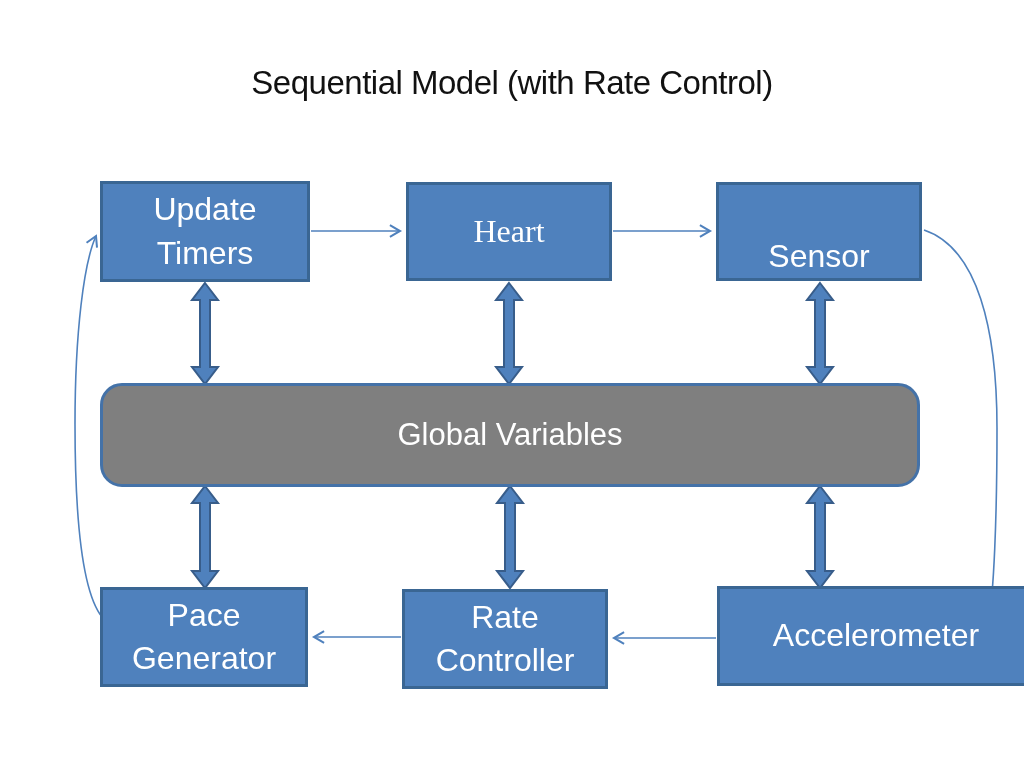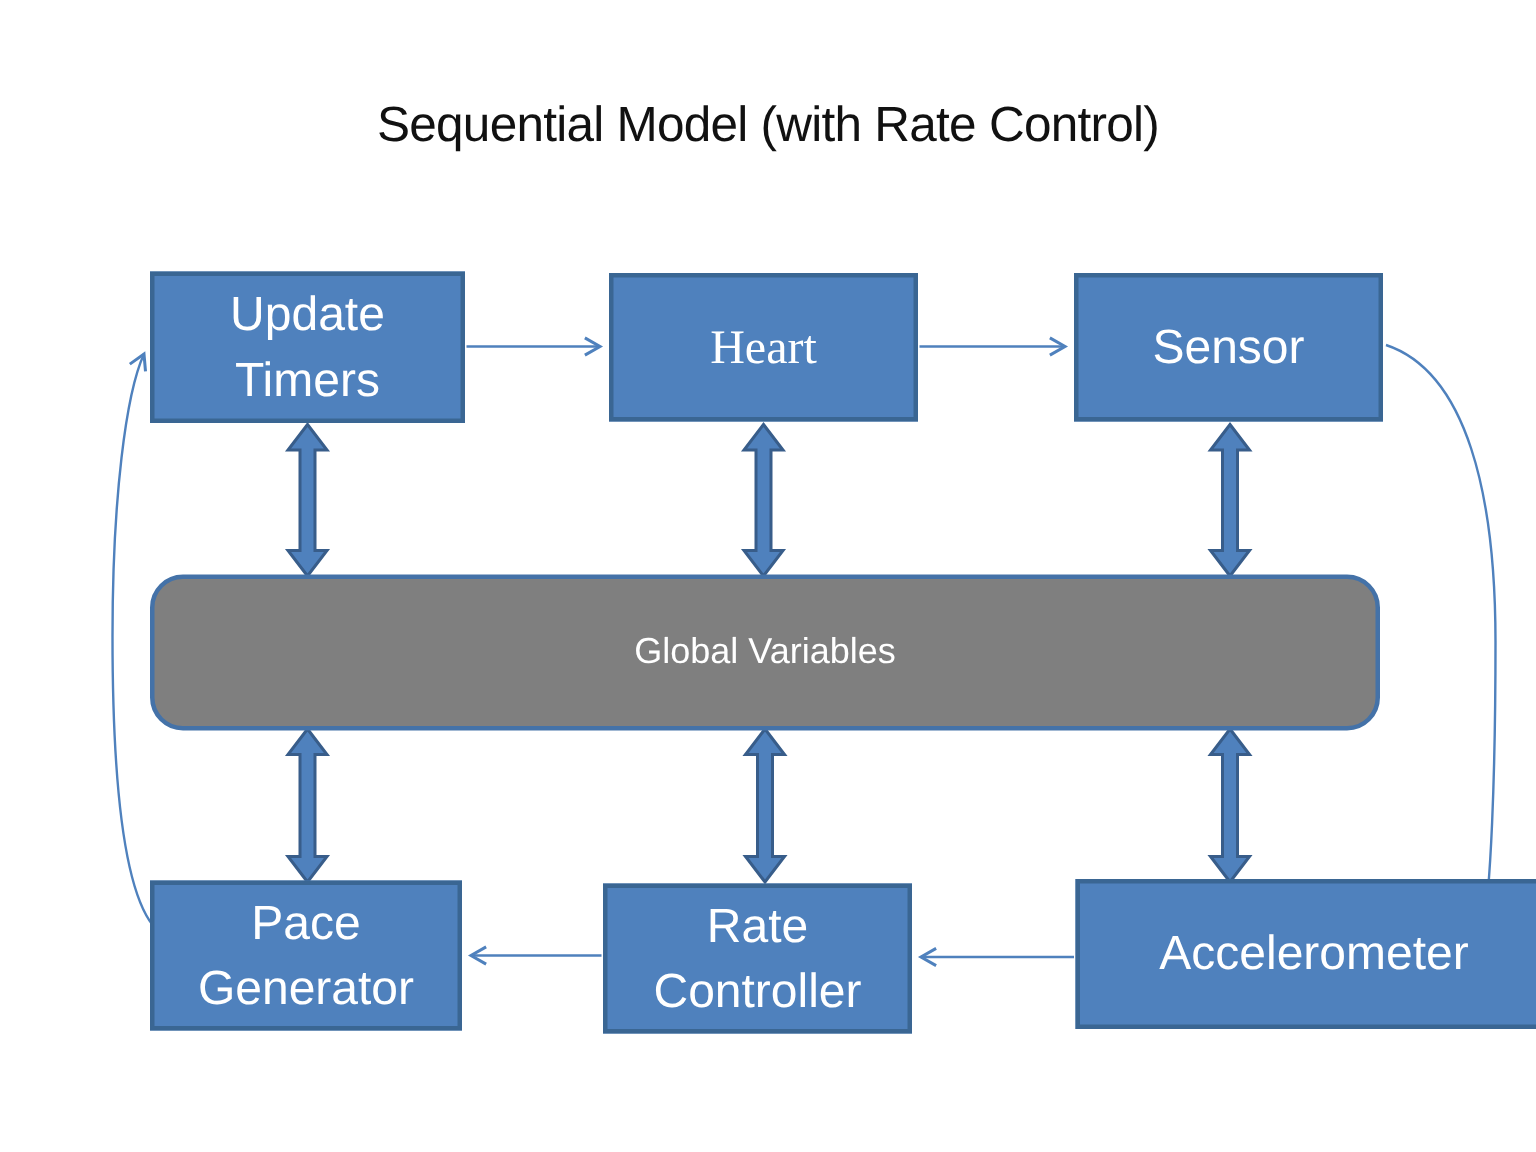--- a/index.html
+++ b/index.html
@@ -59,25 +59,25 @@
     top: 383px;
     width: 820px;
     height: 104px;
     background: var(--bar-fill, #7f7f7f);
     border: 3px solid var(--bar-border, #4472a8);
     border-radius: 22px;
     color: var(--node-text, #ffffff);
     display: flex;
     align-items: center;
     justify-content: center;
-    font-size: 24px;
+    font-size: 31px;
   }
   .n-update-timers  { left: 100px; top: 181px; width: 210px; height: 101px; }
   .n-heart          { left: 406px; top: 182px; width: 206px; height: 99px; font-family: Liberation Serif, serif;  }
-  .n-sensor         { left: 716px; top: 182px; width: 206px; height: 99px;  }
+  .n-sensor         { left: 716px; top: 182px; width: 206px; height: 99px; align-items: flex-end;  }
   .n-pace-generator { left: 100px; top: 587px; width: 208px; height: 100px; text-align: center; }
   .n-rate-controller{ left: 402px; top: 589px; width: 206px; height: 100px; }
   .n-accelerometer  { left: 717px; top: 586px; width: 318px; height: 100px; }
   svg.wires {
     position: absolute;
     left: 0; top: 0;
     width: 1024px; height: 768px;
     pointer-events: none;
   }
   .thin  { stroke: var(--connector, #4f81bd); stroke-width: 1.6; fill: none; }

